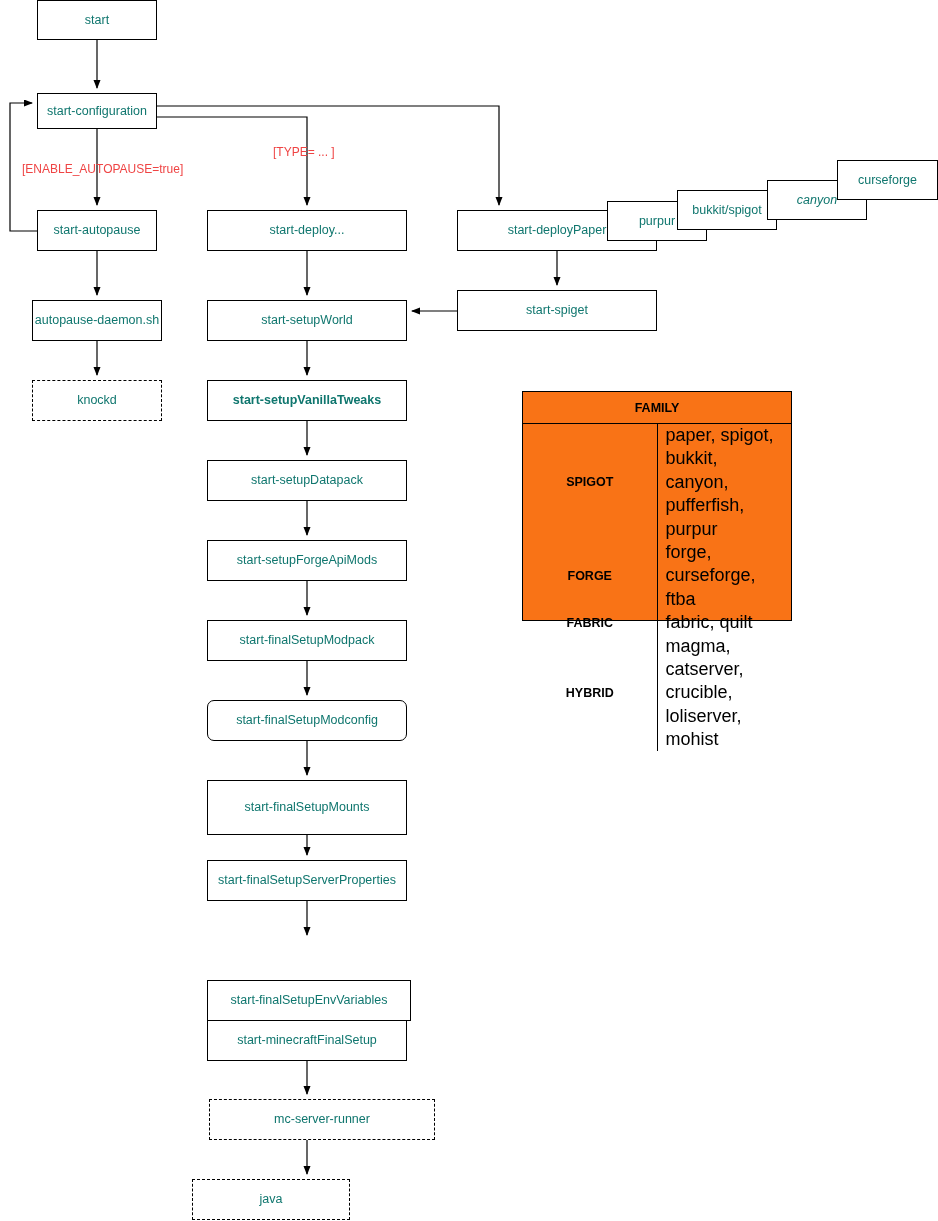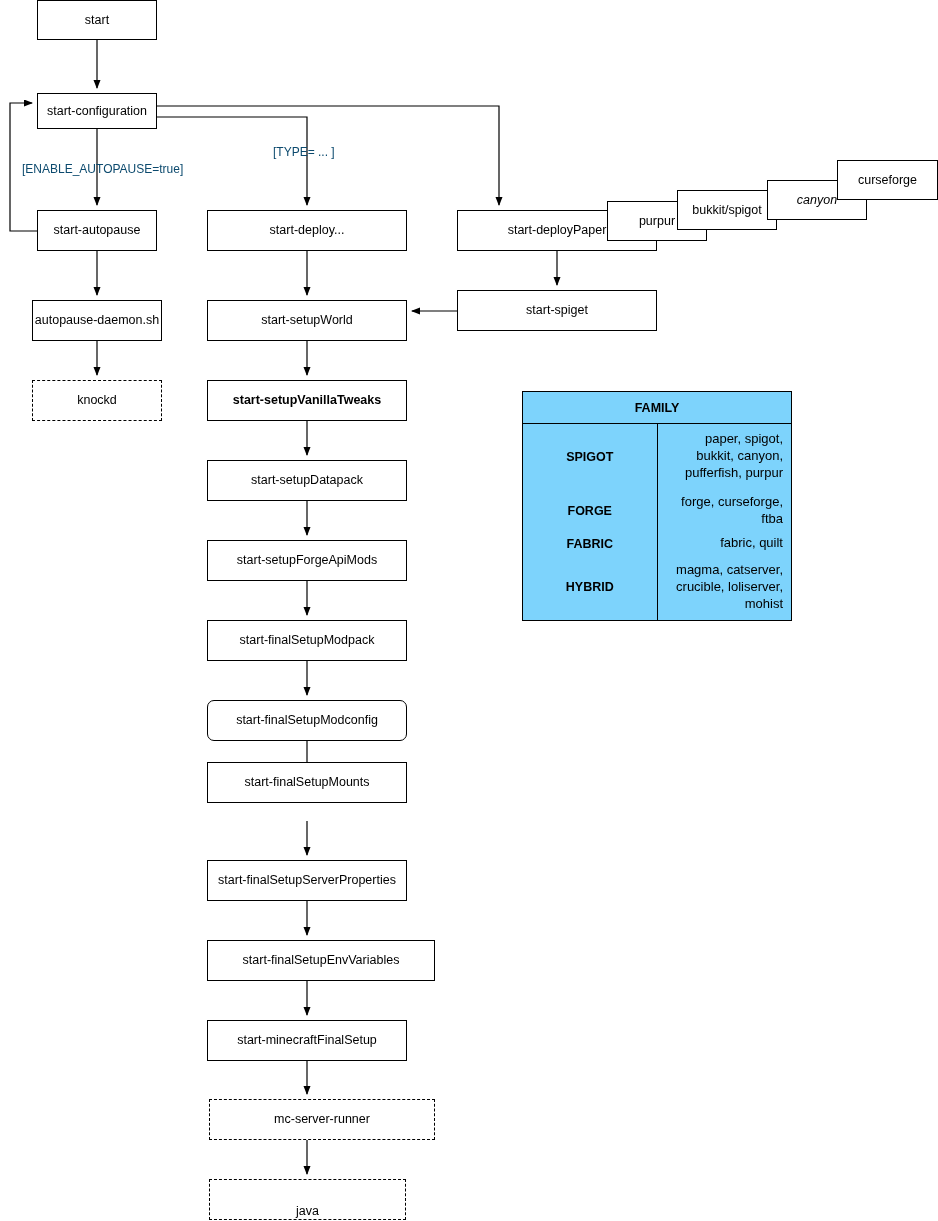--- a/index.html
+++ b/index.html
@@ -30,45 +30,45 @@
     position: absolute;
     box-sizing: border-box;
     border: 1px solid #000000;
     background: #ffffff;
     display: flex;
     align-items: center;
     justify-content: center;
     text-align: center;
     font-size: 12.5px;
     line-height: 1.2;
-    color: #000000;
+    color: #0f766e;
     z-index: 3;
     padding: 0 0;
   }
   .node.dashed {
     border: 1.4px dashed #000000;
   }
   .edge-label {
     position: absolute;
     font-size: 12px;
-    color: #0c4a6e;
+    color: #ef4444;
     white-space: nowrap;
     z-index: 4;
     background: transparent;
   }
   
   #family-table {
     position: absolute;
     left: 522px;
     top: 391px;
     width: 270px;
     height: 230px;
     box-sizing: border-box;
     border: 1px solid #000000;
-    background: #7dd3fc;
+    background: #f97316;
     border-collapse: collapse;
     z-index: 3;
   }
   #family-table table {
     width: 100%;
     height: 100%;
     border-collapse: collapse;
     table-layout: fixed;
   }
   #family-table th {
@@ -82,22 +82,22 @@
   #family-table td.fam-name {
     width: 90px;
     border-right: 1px solid #000000;
     text-align: center;
     font-size: 12.5px;
     padding: 0 4px;
     vertical-align: middle;
     font-weight: bold;
   }
   #family-table td.fam-members {
-    text-align: right;
-    font-size: 13px;
+    text-align: left;
+    font-size: 18px;
     padding: 0 8px;
     line-height: 1.3;
     vertical-align: middle;
     margin-left: 28px;
   }
 </style>
 </head>
 <body>
 
 <div id="canvas">
@@ -195,36 +195,36 @@
     </div>
   <div class="node" style="left:207px; top:540px;  width:200px; height:41px;">
       <span>start-setupForgeApiMods</span>
     </div>
   <div class="node" style="left:207px; top:620px;  width:200px; height:41px;">
       <span>start-finalSetupModpack</span>
     </div>
   <div class="node" style="left:207px; top:700px;  width:200px; height:41px;border-radius:7px;">
       <span>start-finalSetupModconfig</span>
     </div>
-  <div class="node" style="left:207px; top:762px;  width:200px; height:41px;">
+  <div class="node" style="left:207px; top:780px;  width:200px; height:55px;">
       <span>start-finalSetupMounts</span>
     </div>
   <div class="node" style="left:207px; top:860px;  width:200px; height:41px;">
       <span>start-finalSetupServerProperties</span>
     </div>
-  <div class="node" style="left:207px; top:940px;  width:228px; height:41px;">
+  <div class="node" style="left:207px; top:980px;  width:204px; height:41px;">
       <span>start-finalSetupEnvVariables</span>
     </div>
   <div class="node" style="left:207px; top:1020px; width:200px; height:41px;">
       <span>start-minecraftFinalSetup</span>
     </div>
   <div class="node dashed" style="left:209px; top:1099px; width:226px; height:41px;">
       <span>mc-server-runner</span>
     </div>
-  <div class="node dashed" style="left:209px; top:1179px; width:197px; height:41px;align-items:flex-end;">
+  <div class="node dashed" style="left:192px; top:1179px; width:158px; height:41px;">
       <span>java</span>
     </div>
 
   <div class="edge-label" style="left:22px;  top:162px;">[ENABLE_AUTOPAUSE=true]</div>
   <div class="edge-label" style="left:273px; top:145px;">[TYPE= ... ]</div>
 
   <div id="family-table">
     <table>
       <thead>
         <tr>

